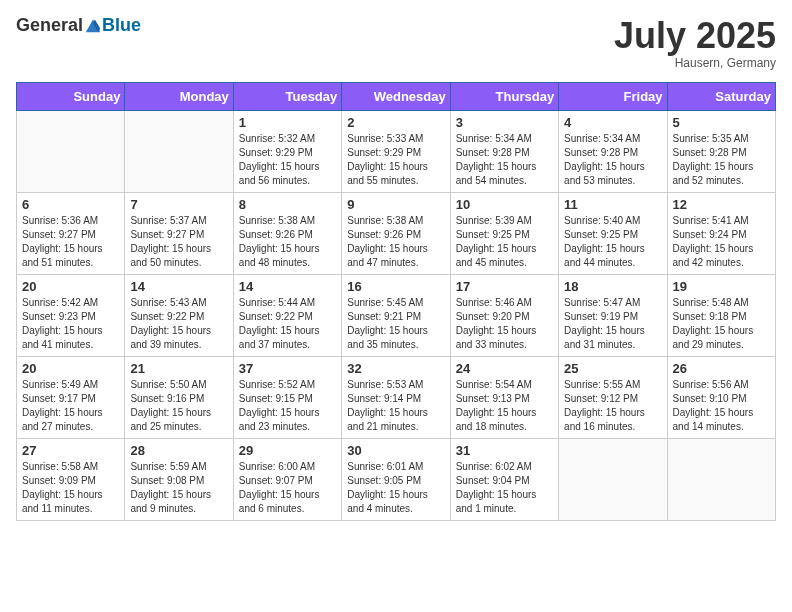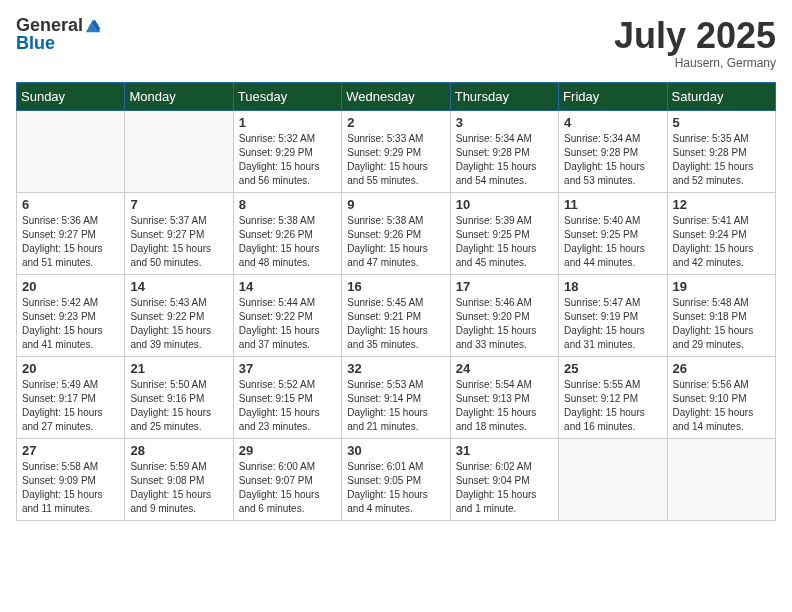--- a/index.html
+++ b/index.html
@@ -50,26 +50,26 @@
     .location-title {
       font-size: 12px;
       color: #555;
     }
     .calendar {
       width: 100%;
       border-collapse: collapse;
       border: 1px solid #ccc;
     }
     .calendar th {
-      background-color: #14532d;
+      background-color: #8b5cf6;
       color: #fff;
       font-size: 13px;
-      font-weight: normal;
+      font-weight: bold;
       padding: 6px 4px;
-      text-align: left;
+      text-align: right;
       border: 1px solid #2567a8;
     }
     .calendar td {
       vertical-align: top;
       border: 1px solid #ccc;
       padding: 4px 5px;
       font-size: 10.5px;
       color: #333;
       width: calc(100% / 7);
       height: 80px;
@@ -87,21 +87,21 @@
       font-size: 10px;
       line-height: 1.4;
       color: #333;
     }
   </style>
 </head>
 <body>
 
 <div class="header">
   <div class="logo">
-    <div style="display:flex;flex-direction:column;align-items:flex-start;">
+    <div style="display:flex;align-items:flex-start;">
       <div style="display:flex;align-items:center;">
         <span class="logo-text-general">General</span>
         <svg class="logo-icon" viewBox="0 0 20 20" xmlns="http://www.w3.org/2000/svg">
           <polygon points="2,18 10,4 18,18" fill="#2e7bc4"></polygon>
           <polygon points="10,8 16,18 18,14 12,4" fill="#1a5fa8"></polygon>
         </svg>
       </div>
       <span class="logo-text-blue">Blue</span>
     </div>
   </div>

